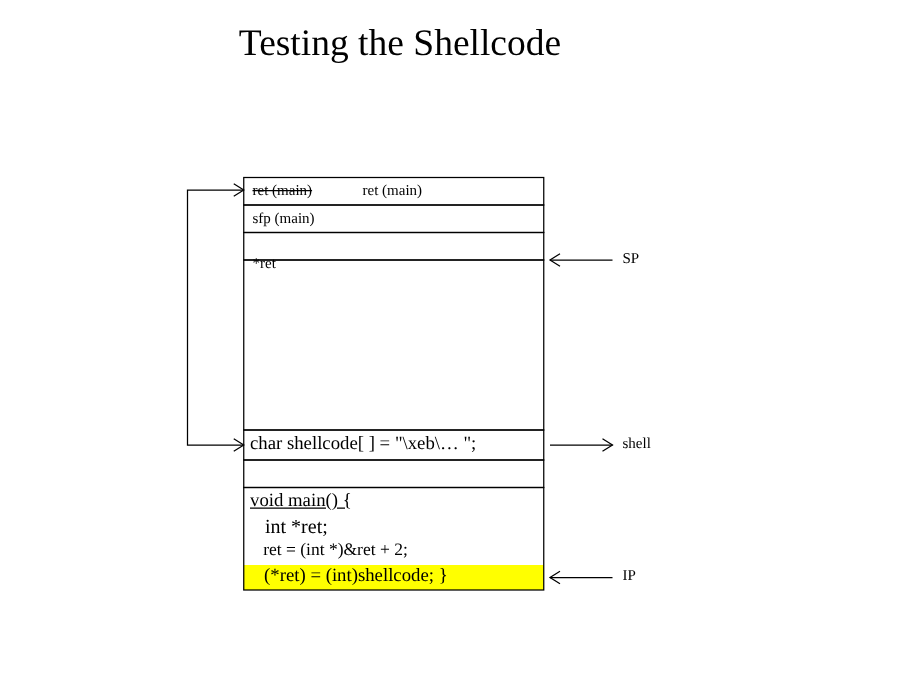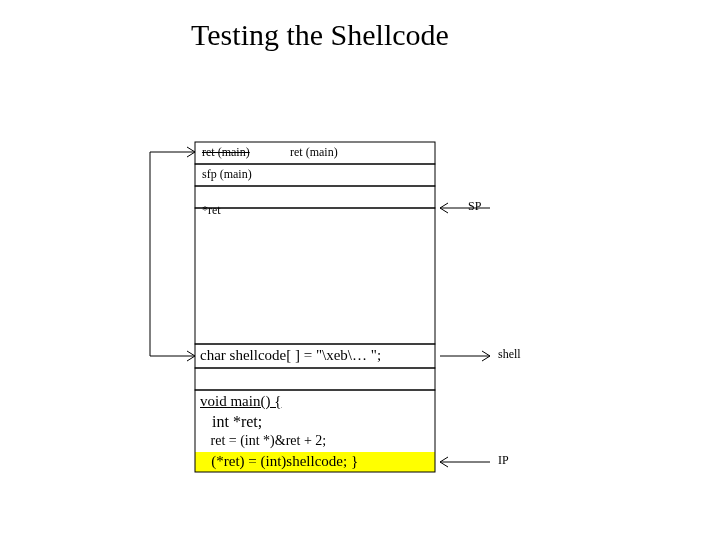--- a/index.html
+++ b/index.html
@@ -93,15 +93,15 @@
 <div class="cell" style="left:202px; top:168px;">sfp (main)</div>
 <div class="cell" style="left:202px; top:204px;">*ret</div>
 
 <div class="cell code" style="left:200px; top:348px; font-size:15px;">char shellcode[ ] = "\xeb\… ";</div>
 
 <div class="cell code" style="left:200px; top:394px; font-size:15px;text-decoration:underline;">void main() {</div>
 <div class="cell code" style="left:200px; top:414px; font-size:16px;">   int *ret;</div>
 <div class="cell code" style="left:200px; top:434px; font-size:14px;">   ret = (int *)&amp;ret + 2;</div>
 <div class="cell code" style="left:200px; top:454px; font-size:15px;">   (*ret) = (int)shellcode; }</div>
 
-<div class="cell" style="left:468px; top:200px;">SP</div>
+<div class="cell" style="left:498px; top:200px;">SP</div>
 <div class="cell" style="left:498px; top:348px;">shell</div>
 <div class="cell" style="left:498px; top:454px;">IP</div>
 
 </body></html>

